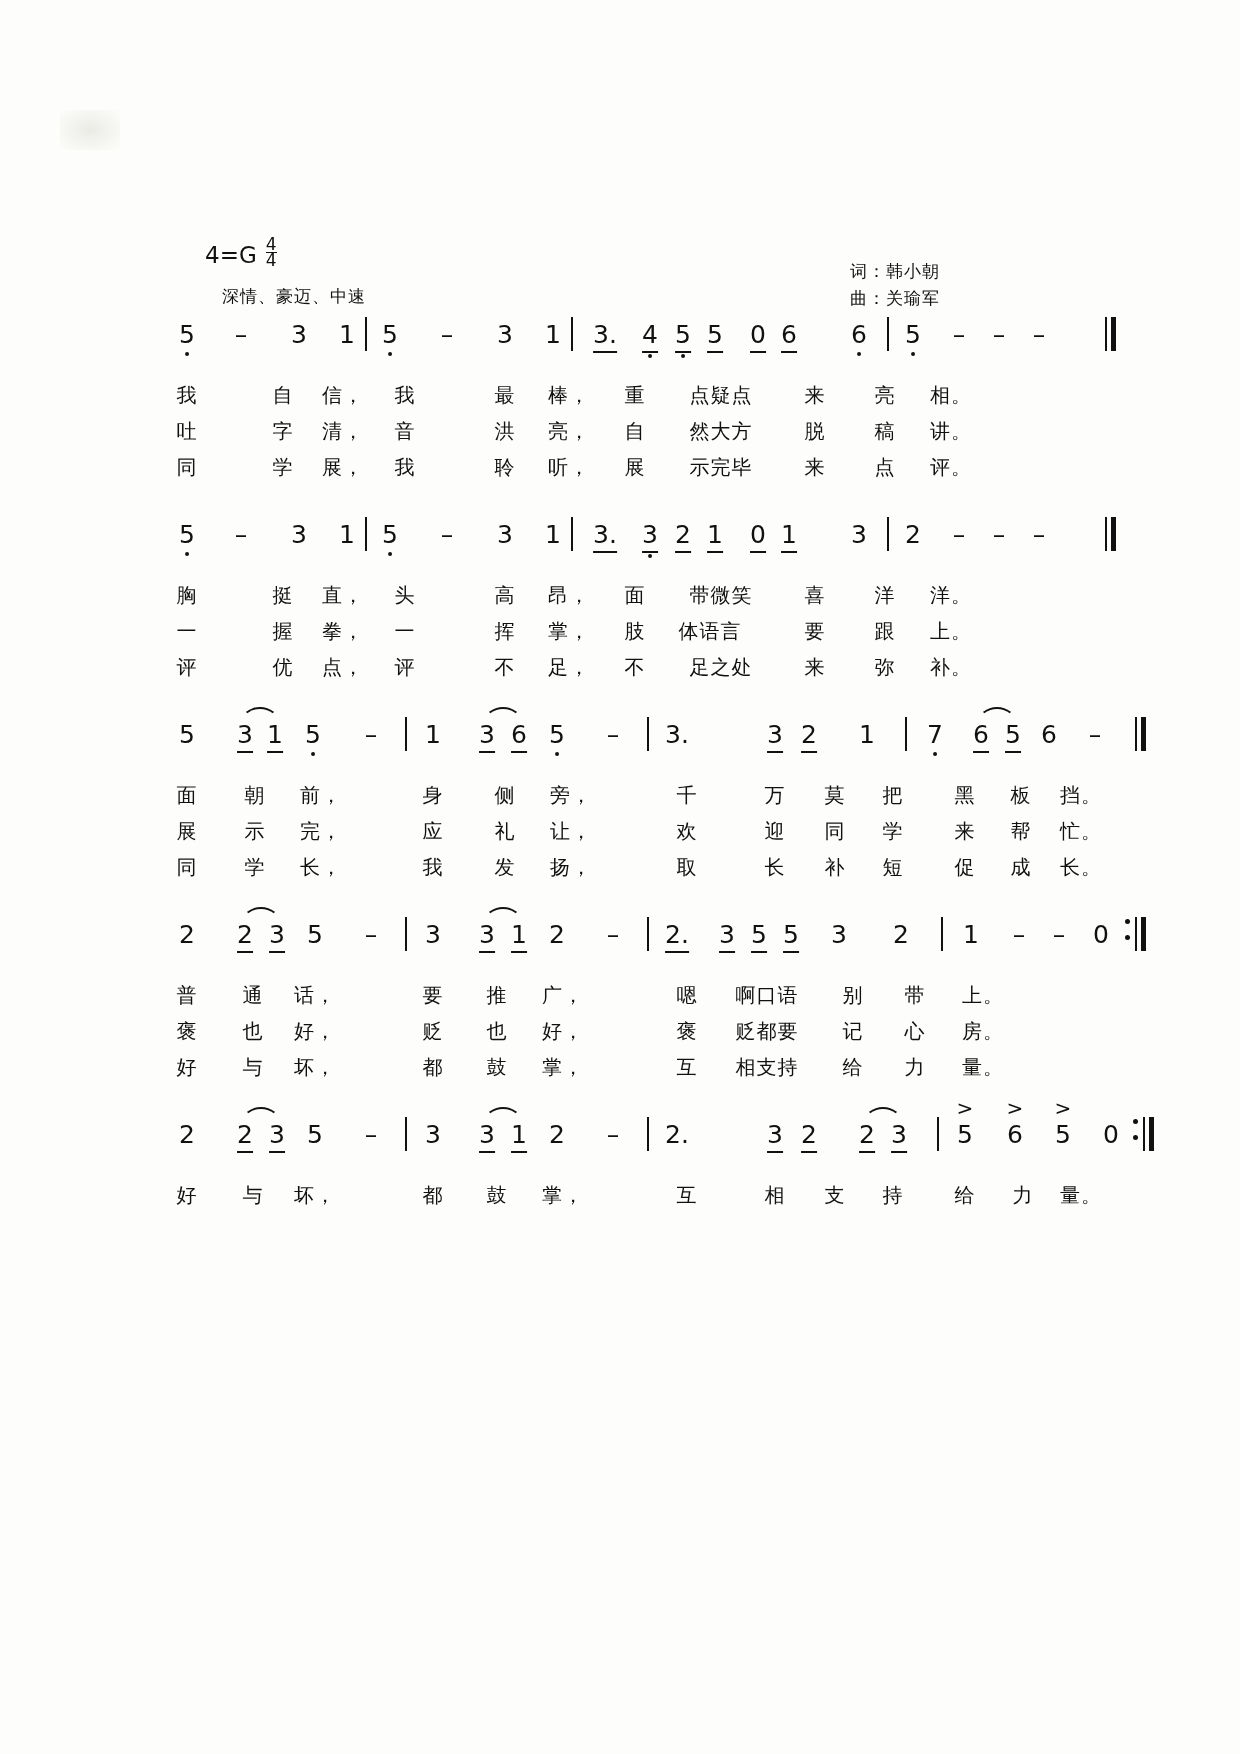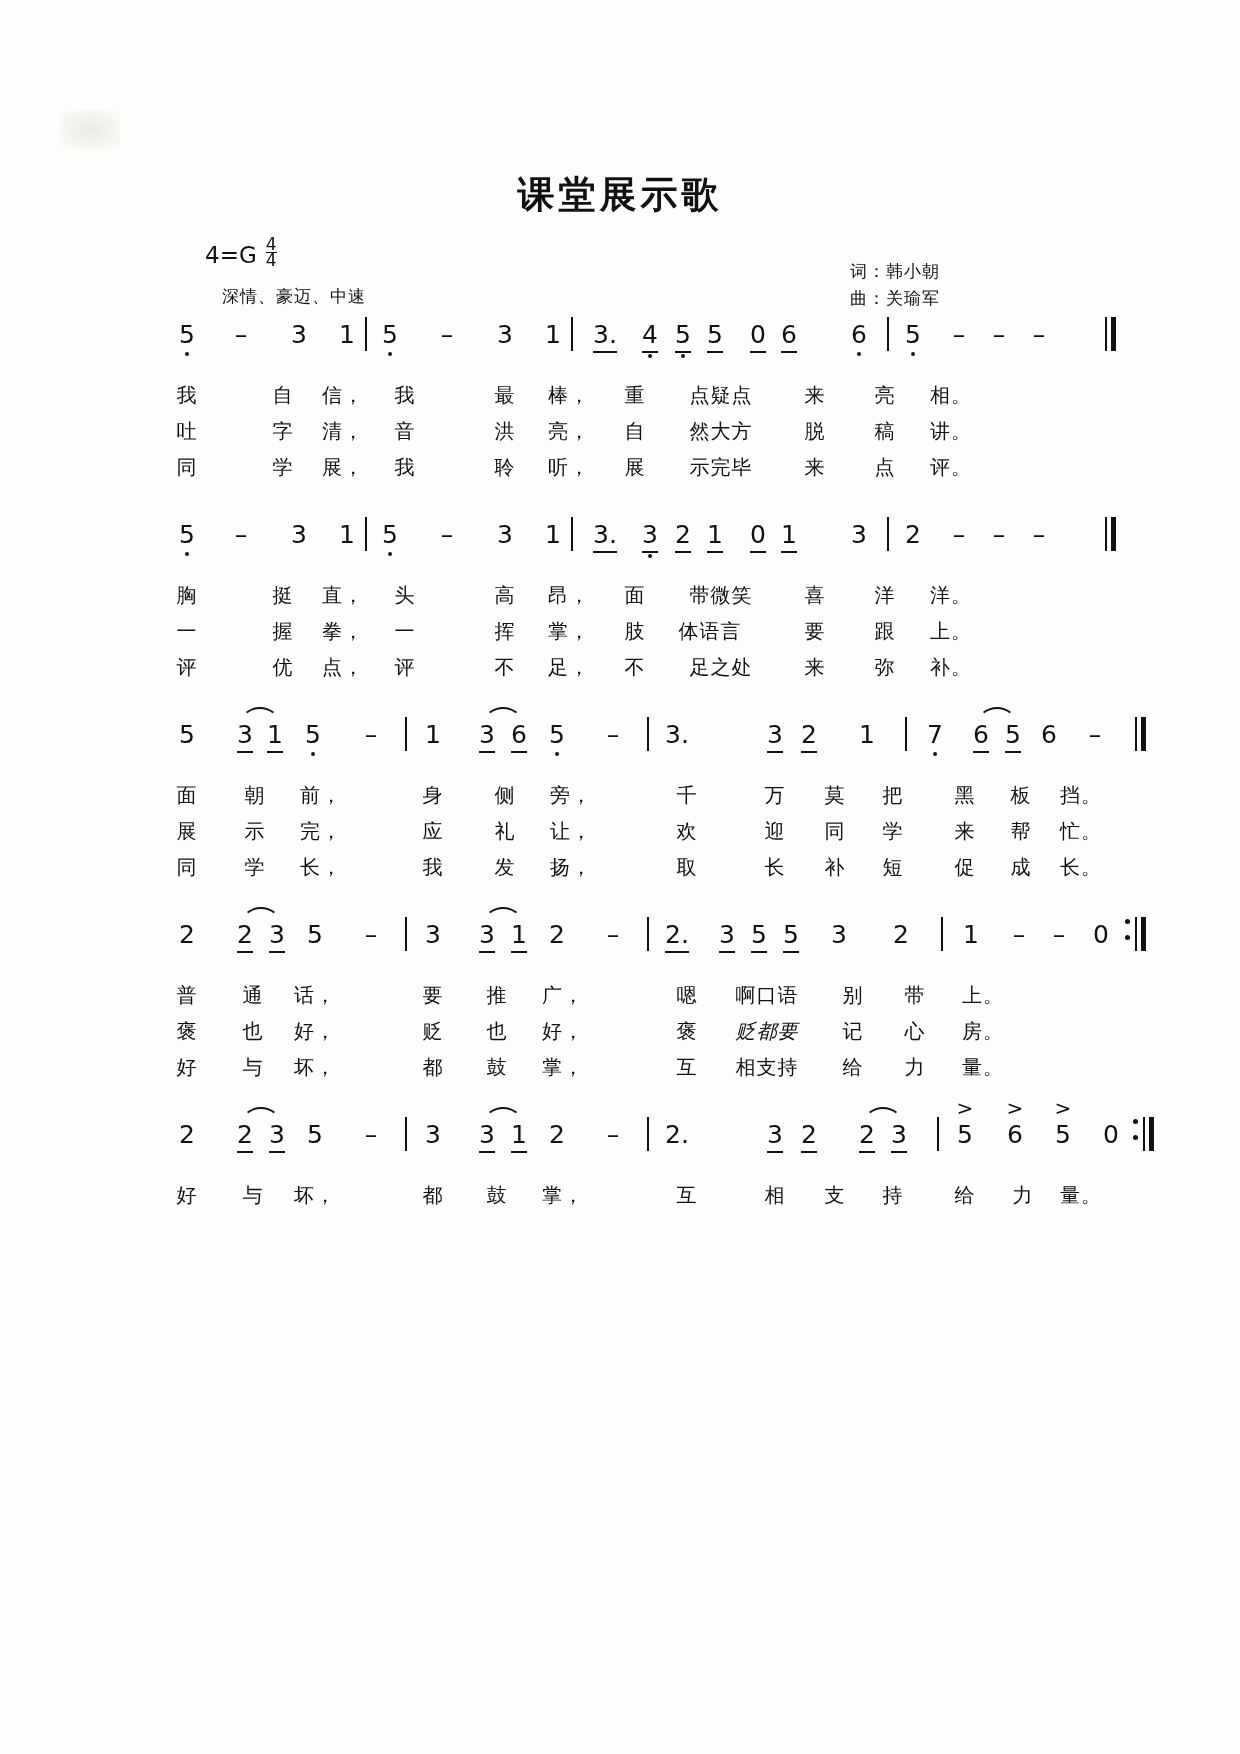--- a/index.html
+++ b/index.html
@@ -193,21 +193,20 @@
     margin-top: 4px;
   }
 </style>
 </head>
 <body>
 
 <div class="page">
 
   <div class="scan-smudge"></div>
 
-  <div class="title">课堂展示歌</div>
 
   <div class="keysig">
     <span class="kstr">4=G</span>
     <span class="timesig">
       <span class="num">4</span>
       <span class="den">4</span>
     </span>
   </div>
 
   <div class="tempo">深情、豪迈、中速</div>
@@ -488,21 +487,21 @@
           <span class="lyr" style="left: 808px;">上。</span>
         </div>
         <div class="lyric-row">
           <span class="lyr" style="left: 12px;">褒</span>
           <span class="lyr" style="left: 78px;">也</span>
           <span class="lyr" style="left: 140px;">好，</span>
           <span class="lyr" style="left: 258px;">贬</span>
           <span class="lyr" style="left: 322px;">也</span>
           <span class="lyr" style="left: 388px;">好，</span>
           <span class="lyr" style="left: 512px;">褒</span>
-          <span class="lyr" style="left: 592px; font-style: italic;">贬都要</span>
+          <span class="lyr" style="left: 592px;">贬都要</span>
           <span class="lyr" style="left: 678px;">记</span>
           <span class="lyr" style="left: 740px;">心</span>
           <span class="lyr" style="left: 808px;">房。</span>
         </div>
         <div class="lyric-row">
           <span class="lyr" style="left: 12px;">好</span>
           <span class="lyr" style="left: 78px;">与</span>
           <span class="lyr" style="left: 140px;">坏，</span>
           <span class="lyr" style="left: 258px;">都</span>
           <span class="lyr" style="left: 322px;">鼓</span>

